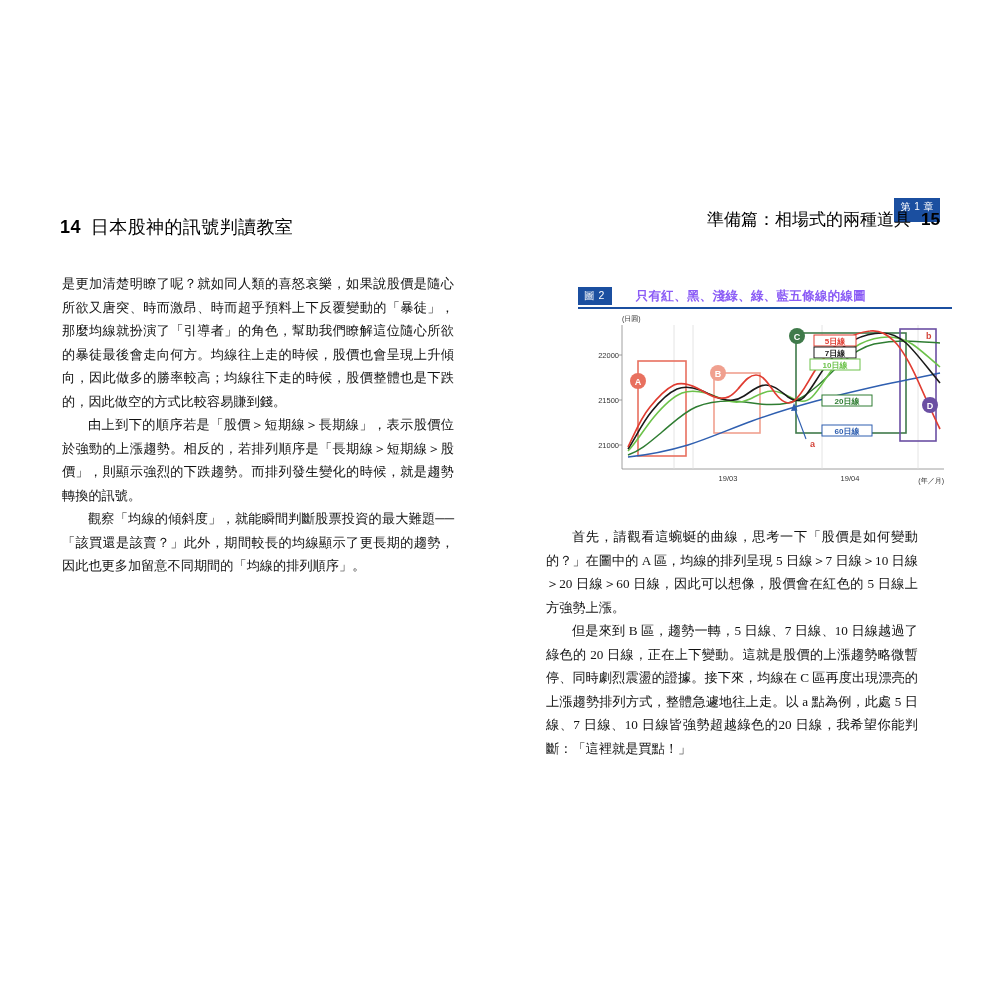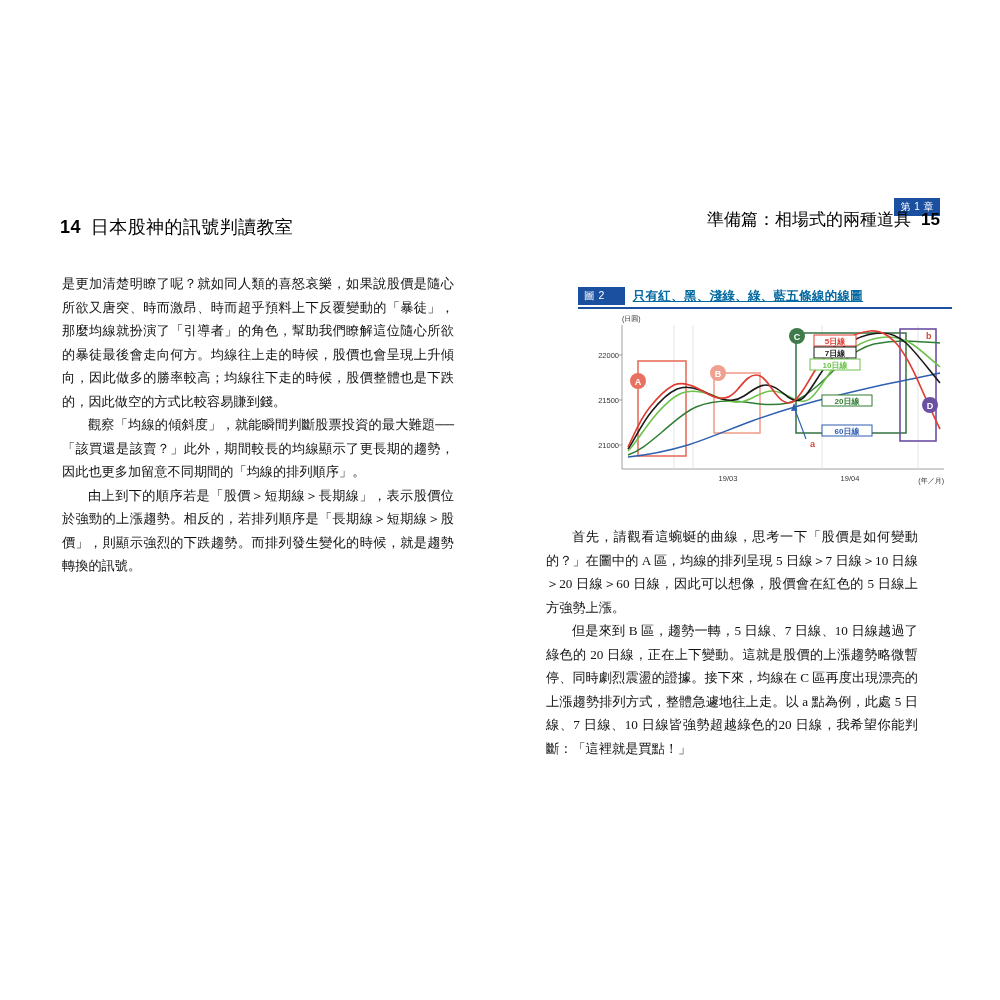--- a/index.html
+++ b/index.html
@@ -51,21 +51,21 @@
     font-weight: bold;
     margin-left: 10px;
   }
   .chap-badge {
     position: absolute;
     right: 60px;
     top: 198px;
     background: #1b4fa0;
     color: #fff;
     font-size: 10px;
-    padding: 2px 6px 2px 6px;
+    padding: 2px 6px 8px 6px;
     letter-spacing: 0.5px;
     font-family: "Liberation Sans", sans-serif;
     white-space: nowrap;
   }
 
   
   .col {
     position: absolute;
     font-size: 13.2px;
     line-height: 23.5px;
@@ -106,32 +106,31 @@
     height: 22px;
     border-bottom: 2px solid #1b4fa0;
     display: flex;
     align-items: center;
   }
   .fig-num {
     background: #1b4fa0;
     color: #fff;
     font-family: "Liberation Sans", sans-serif;
     font-size: 10.5px;
-    padding: 2px 20px 2px 6px;
-    margin-right: 8px;
+    padding: 2px 7px 2px 6px;
+    margin-right: 24px;
     letter-spacing: 0.5px;
     white-space: nowrap;
   }
   .fig-title {
-    color: #0369a1;
+    color: #8b5cf6;
     font-size: 12.5px;
     font-weight: bold;
     letter-spacing: 0.3px;
     white-space: nowrap;
-    text-decoration: underline;
   }
   .fig-body {
     position: absolute;
     left: 0;
     top: 26px;
     width: 374px;
     height: 188px;
   }
   .fig-svg {
     display: block;
@@ -175,22 +174,22 @@
   </div>
 
   <div class="chap-badge">第 1 章</div>
 
   <div class="head-right">
     <span>準備篇：相場式的兩種道具</span><span class="folio">15</span>
   </div>
 
   <div class="col col-left">
     <p>是更加清楚明瞭了呢？就如同人類的喜怒哀樂，如果說股價是隨心所欲又唐突、時而激昂、時而超乎預料上下反覆變動的「暴徒」，那麼均線就扮演了「引導者」的角色，幫助我們瞭解這位隨心所欲的暴徒最後會走向何方。均線往上走的時候，股價也會呈現上升傾向，因此做多的勝率較高；均線往下走的時候，股價整體也是下跌的，因此做空的方式比較容易賺到錢。</p>
+    <p class="ind">由上到下的順序若是「股價＞短期線＞長期線」，表示股價位於強勁的上漲趨勢。相反的，若排列順序是「長期線＞短期線＞股價」，則顯示強烈的下跌趨勢。而排列發生變化的時候，就是趨勢轉換的訊號。</p>
     <p class="ind">觀察「均線的傾斜度」，就能瞬間判斷股票投資的最大難題──「該買還是該賣？」此外，期間較長的均線顯示了更長期的趨勢，因此也更多加留意不同期間的「均線的排列順序」。</p>
-    <p class="ind">由上到下的順序若是「股價＞短期線＞長期線」，表示股價位於強勁的上漲趨勢。相反的，若排列順序是「長期線＞短期線＞股價」，則顯示強烈的下跌趨勢。而排列發生變化的時候，就是趨勢轉換的訊號。</p>
   </div>
 
   <div class="fig">
     <div class="fig-caption">
       <span class="fig-num">圖 2</span>
       <span class="fig-title">只有紅、黑、淺綠、綠、藍五條線的線圖</span>
     </div>
 
     <div class="fig-body">
       <svg class="fig-svg" width="374" height="188" viewBox="0 0 374 188">

